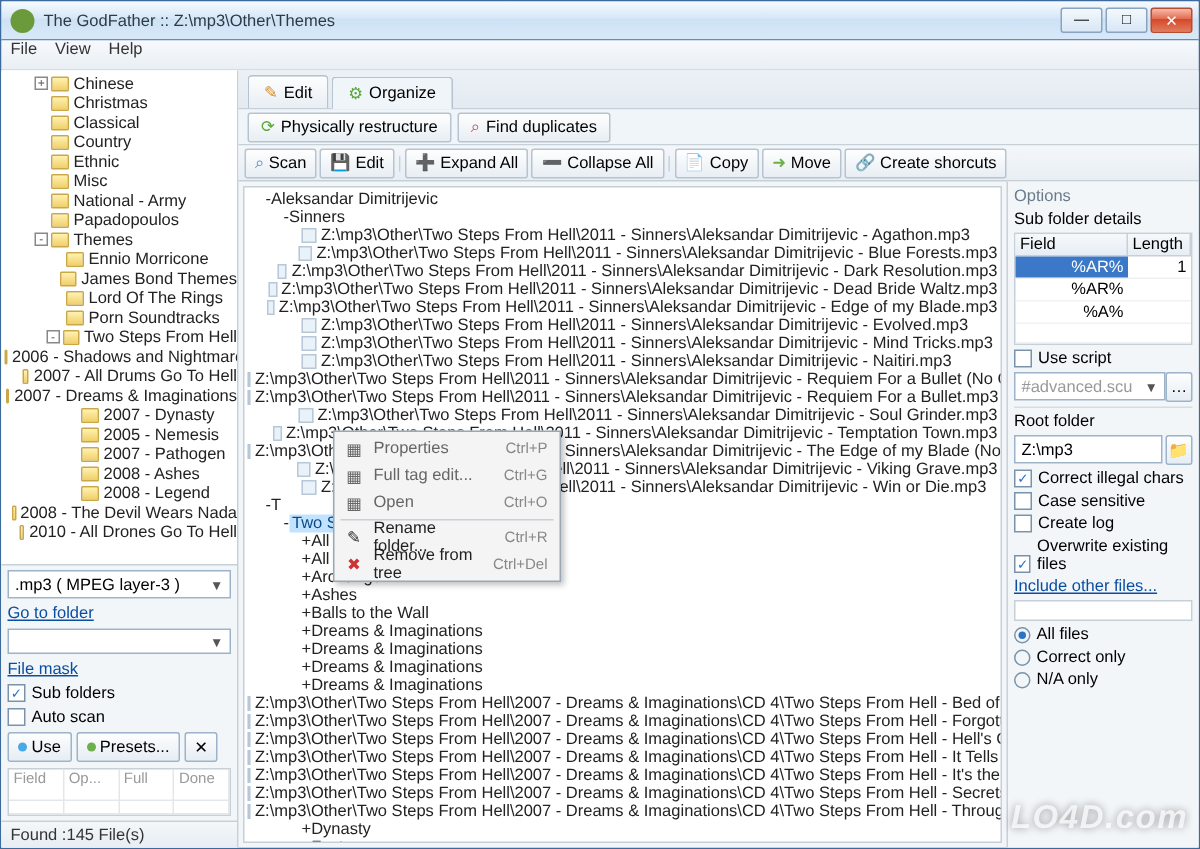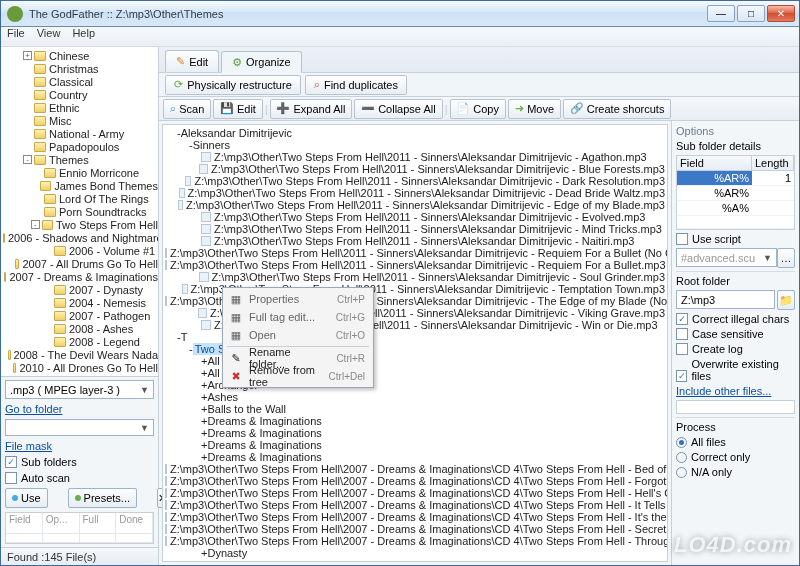--- a/index.html
+++ b/index.html
@@ -19,21 +19,21 @@
 .tree .tog { width:9px; height:9px; border:1px solid #888; display:inline-flex; align-items:center; justify-content:center; font-size:8px; line-height:8px; margin-right:2px; color:#555;}
 .tree .fold { width:12px; height:10px; background: linear-gradient(#fff2b0,#f0cf6a); border:1px solid #caa84a; margin-right:3px; border-radius:1px;}
 .tree .label {}
 .indent { display:inline-block; }
 .left-bottom { border-top:1px solid #c7cfd7; padding:3px 4px; background:#f3f6f9; display:flex; flex-direction:column; gap:4px; }
 .combo { height:19px; border:1px solid #9cb3c9; background:#fff; display:flex; align-items:center; padding:0 4px; justify-content:space-between; }
 .combo .arr { font-size:9px; color:#555; }
 .link { color:#0a4ea2; text-decoration:underline; cursor:pointer; }
 .chk { display:flex; align-items:flex-end; gap:4px; }
 .chk .box { width:12px; height:12px; border:1px solid #7a93ab; background:#fff; display:flex; align-items:center; justify-content:center; font-size:9px; color:#2a74c7;}
-.btnrow { display:flex; gap:20px; }
+.btnrow { display:flex; gap:3px; }
 .btn { height:20px; border:1px solid #9cb3c9; background:linear-gradient(#fdfefe,#e6edf4); border-radius:2px; padding:0 6px; display:inline-flex; align-items:center; gap:3px; }
 .grid4 { height:32px; border:1px solid #c7cfd7; background:#fff; display:grid; grid-template-columns: 1fr 1fr 1fr 1fr; }
 .grid4 div { border-right:1px solid #e3e7eb; border-bottom:1px solid #e3e7eb; padding:1px 3px; color:#999; font-size:10px;}
 .statusbar { height:18px; border-top:1px solid #c7cfd7; background:linear-gradient(#f4f7fa,#e7edf3); padding:0 6px; display:flex; align-items:center; font-size:10.5px; color:#333;}
 .main { flex:1; display:flex; flex-direction:column; min-width:0; }
 .tabs1 { height:26px; display:flex; align-items:flex-end; padding-left:6px; gap:2px; background:linear-gradient(#ecf1f6,#e3eaf1); border-bottom:1px solid #c7cfd7; }
 .tab { height:22px; border:1px solid #b7c3cf; border-bottom:none; background:linear-gradient(#fefefe,#e8eef4); padding:0 10px; display:flex; align-items:center; gap:4px; border-radius:3px 3px 0 0;}
 .tab.active { background:#f0f5f9; border-bottom:1px solid #f0f5f9; position:relative; top:1px;}
 .subtabs { height:24px; display:flex; align-items:center; padding-left:6px; gap:4px; background:#f0f5f9; border-bottom:1px solid #c7cfd7;}
 .subtab { height:20px; border:1px solid #b7c3cf; background:linear-gradient(#fefefe,#e8eef4); padding:0 8px; display:flex; align-items:center; gap:4px; border-radius:2px;}
@@ -174,45 +174,39 @@
           <div class="node">
             <span class="indent" style="width:40px"></span>
             <span style="width:11px;display:inline-block"></span>
             <span class="fold"></span>
             <span class="label">2006 - Shadows and Nightmares</span>
           </div>
           <div class="node">
             <span class="indent" style="width:40px"></span>
             <span style="width:11px;display:inline-block"></span>
             <span class="fold"></span>
-            <span class="label">2006 - Volume #1</span>
-          </div>
-          <div class="node">
-            <span class="indent" style="width:40px"></span>
-            <span style="width:11px;display:inline-block"></span>
-            <span class="fold"></span>
             <span class="label">2007 - All Drums Go To Hell</span>
           </div>
           <div class="node">
             <span class="indent" style="width:40px"></span>
             <span style="width:11px;display:inline-block"></span>
             <span class="fold"></span>
             <span class="label">2007 - Dreams &amp; Imaginations</span>
           </div>
           <div class="node">
             <span class="indent" style="width:40px"></span>
             <span style="width:11px;display:inline-block"></span>
             <span class="fold"></span>
             <span class="label">2007 - Dynasty</span>
           </div>
           <div class="node">
             <span class="indent" style="width:40px"></span>
             <span style="width:11px;display:inline-block"></span>
             <span class="fold"></span>
-            <span class="label">2004 - Nemesis</span>
+            <span class="label">2005 - Nemesis</span>
           </div>
           <div class="node">
             <span class="indent" style="width:40px"></span>
             <span style="width:11px;display:inline-block"></span>
             <span class="fold"></span>
             <span class="label">2007 - Pathogen</span>
           </div>
           <div class="node">
             <span class="indent" style="width:40px"></span>
             <span style="width:11px;display:inline-block"></span>
@@ -468,21 +462,20 @@
           <div class="chk">
               <span class="box"></span>
               <span>Create log</span>
             </div>
           <div class="chk">
               <span class="box">✓</span>
               <span>Overwrite existing files</span>
             </div>
           <span class="link">Include other files...</span>
           <div style="height:14px;border:1px solid #c7cfd7;background:#fff"></div>
-          <div class="section">Process</div>
           <div class="chk radio">
               <span class="circ">
                 <span class="dot"></span>
               </span>
               <span>All files</span>
             </div>
           <div class="chk radio">
               <span class="circ"></span>
               <span>Correct only</span>
             </div>

